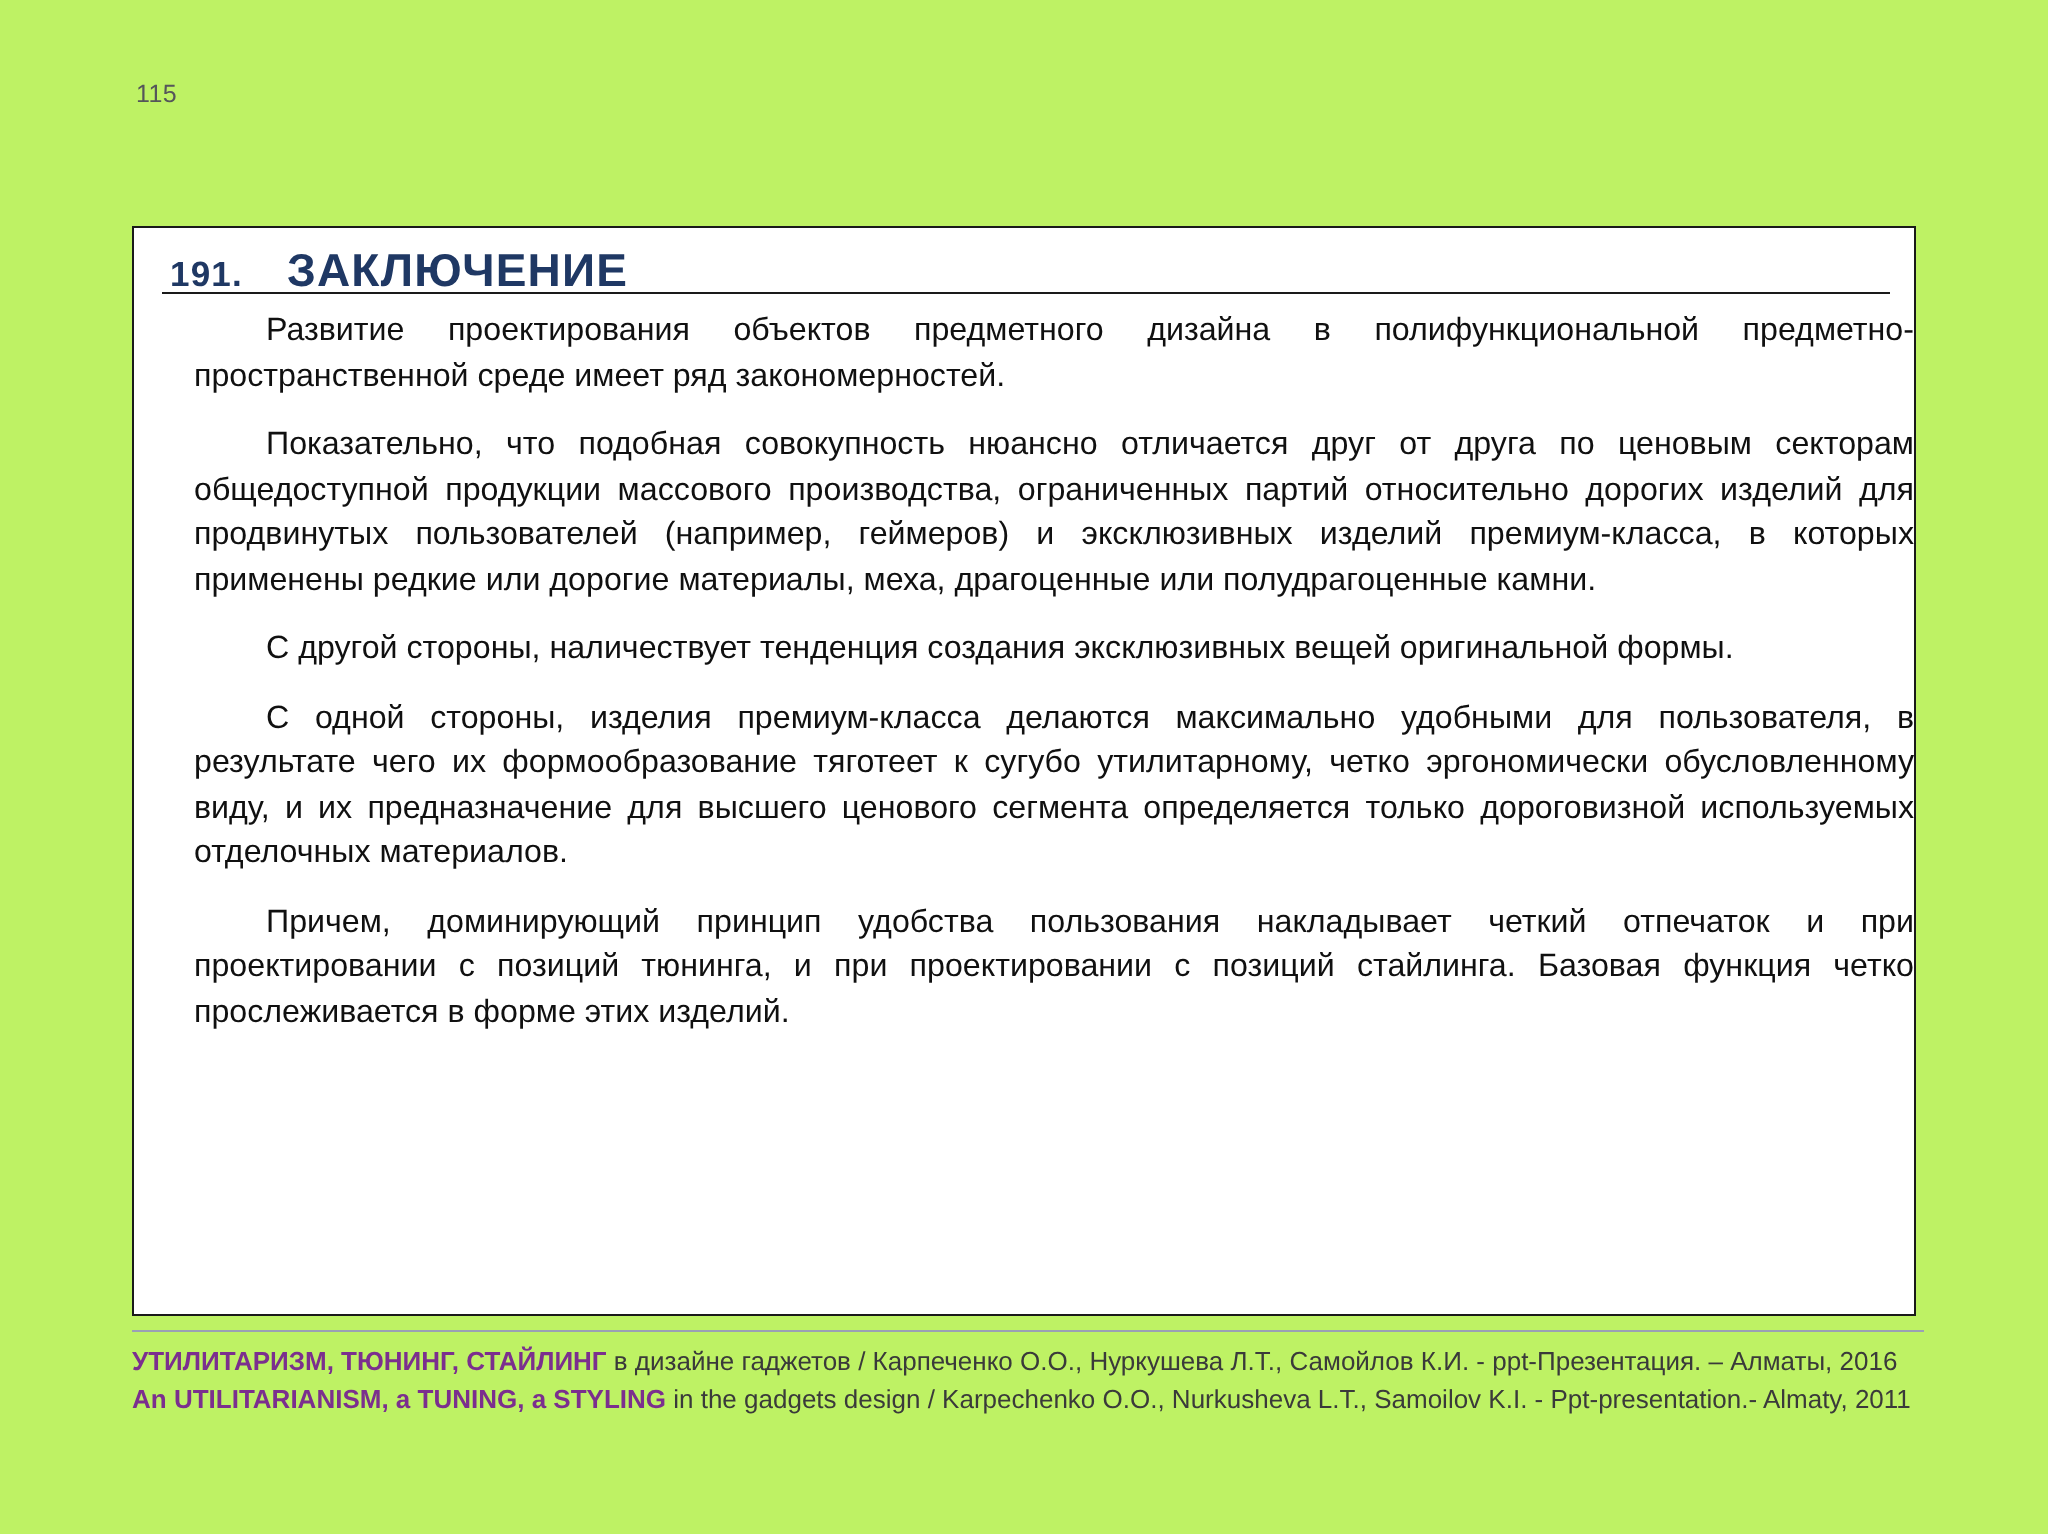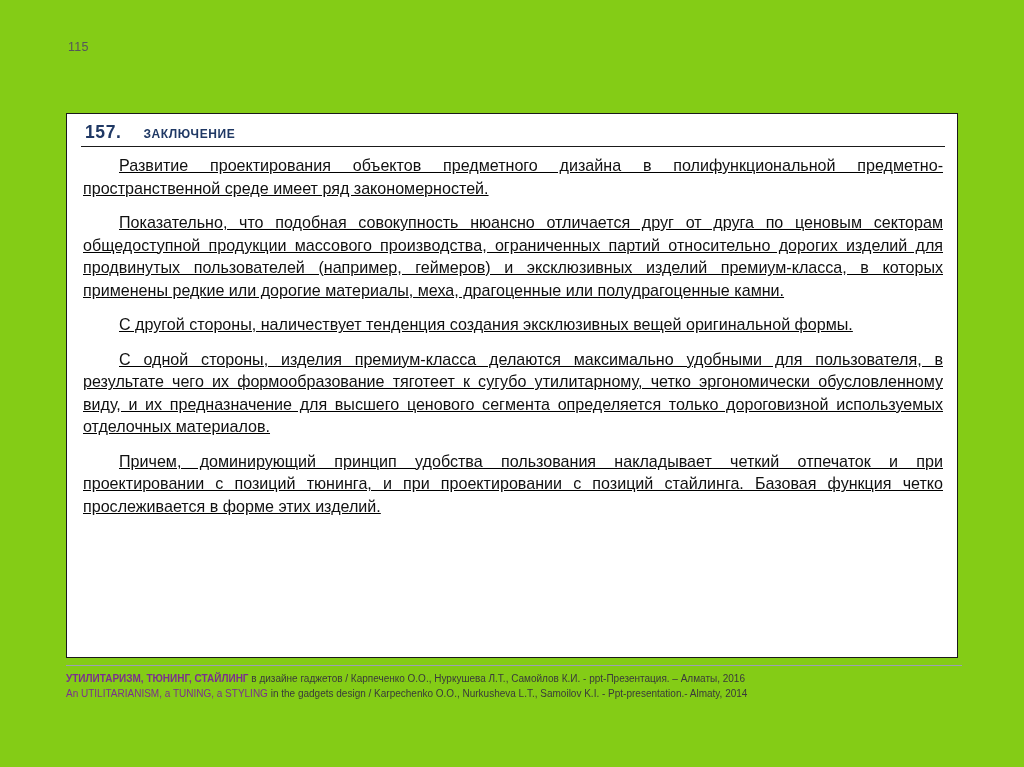--- a/index.html
+++ b/index.html
@@ -12,21 +12,21 @@
     height: 767px;
     font-family: "Liberation Sans", sans-serif;
     overflow: hidden;
     position: relative;
   }
   .slide {
     position: absolute;
     left: 0; top: 0;
     width: 1024px;
     height: 767px;
-    background: #84cc16;
+    background: #bef264;
   }
   .page-number {
     position: absolute;
     left: 68px;
     top: 40px;
     font-size: 12.5px;
     color: #55565a;
     letter-spacing: 0.2px;
   }
   .content-box {
@@ -41,21 +41,21 @@
   }
   .title-row {
     position: absolute;
     left: 0;
     top: 0;
     width: 100%;
     box-sizing: border-box;
     padding: 8px 0 4px 18px;
   }
   .title-text {
-    font-size: 12px;
+    font-size: 23px;
     font-weight: bold;
     color: #1f3864;
     letter-spacing: 0.6px;
     display: inline-block;
   }
   .title-num {
     font-size: 17.5px;
     font-weight: bold;
     color: #1f3864;
     letter-spacing: 0.6px;
@@ -65,94 +65,94 @@
   .title-underline {
     position: absolute;
     left: 14px;
     top: 32px;
     width: 864px;
     height: 1.4px;
     background: #1a1a1a;
   }
   .body-text {
     position: absolute;
-    left: 14px;
+    left: 28px;
     top: 40px;
     width: 866px;
     box-sizing: border-box;
     padding: 0 4px 0 2px;
-    text-decoration: underline;
   }
   .body-text p {
     margin: 0 0 12px 0;
     font-size: 16.1px;
     line-height: 1.40;
     color: #101010;
     text-align: justify;
     text-indent: 36px;
     font-family: "Liberation Sans", sans-serif;
   }
   .body-text p:last-child {
     margin-bottom: 0;
   }
   .footer {
     position: absolute;
     left: 66px;
     top: 672px;
     width: 896px;
   }
   .footer-line {
-    font-size: 10px;
+    font-size: 13px;
     line-height: 1.45;
     color: #3a3a3a;
     white-space: nowrap;
   }
   .footer-line .hl {
     color: #7b2f8e;
     font-weight: bold;
   }
   .footer-line .hl2 {
     color: #7b2f8e;
+    font-weight: bold;
   }
   .footer-rule {
     position: absolute;
     left: 0;
     top: -7px;
     width: 896px;
     height: 1px;
     background: #9aa0b5;
   }
 </style>
 </head>
 <body>
 
 <div class="slide">
 
   <div class="page-number">115</div>
 
   <div class="content-box">
 
     <div class="title-row">
-      <span class="title-num">157.</span><span class="title-text">ЗАКЛЮЧЕНИЕ</span>
+      <span class="title-num">191.</span><span class="title-text">ЗАКЛЮЧЕНИЕ</span>
     </div>
     <div class="title-underline"></div>
 
     <div class="body-text">
       <p>Развитие проектирования объектов предметного дизайна в полифункциональной предметно-пространственной среде имеет ряд закономерностей.</p>
       <p>Показательно, что подобная совокупность нюансно отличается друг от друга по ценовым секторам общедоступной продукции массового производства, ограниченных партий относительно дорогих изделий для продвинутых пользователей (например, геймеров) и эксклюзивных изделий премиум-класса, в которых применены редкие или дорогие материалы, меха, драгоценные или полудрагоценные камни.</p>
       <p>С другой стороны, наличествует тенденция создания эксклюзивных вещей оригинальной формы.</p>
       <p>С одной стороны, изделия премиум-класса делаются максимально удобными для пользователя, в результате чего их формообразование тяготеет к сугубо утилитарному, четко эргономически обусловленному виду, и их предназначение для высшего ценового сегмента определяется только дороговизной используемых отделочных материалов.</p>
       <p>Причем, доминирующий принцип удобства пользования накладывает четкий отпечаток и при проектировании с позиций тюнинга, и при проектировании с позиций стайлинга. Базовая функция четко прослеживается в форме этих изделий.</p>
     </div>
 
   </div>
 
   <div class="footer">
     <div class="footer-rule"></div>
     <div class="footer-line">
       <span class="hl">УТИЛИТАРИЗМ, ТЮНИНГ, СТАЙЛИНГ</span><span> в дизайне гаджетов / Карпеченко О.О., Нуркушева Л.Т., Самойлов К.И. - ppt-Презентация. – Алматы, 2016</span>
     </div>
     <div class="footer-line">
-      <span class="hl2">An </span><span class="hl2">UTILITARIANISM, a TUNING, a STYLING</span><span> in the gadgets design / Karpechenko O.O., Nurkusheva L.T., Samoilov K.I. - Ppt-presentation.- Almaty, 2014</span>
+      <span class="hl2">An </span><span class="hl2">UTILITARIANISM, a TUNING, a STYLING</span><span> in the gadgets design / Karpechenko O.O., Nurkusheva L.T., Samoilov K.I. - Ppt-presentation.- Almaty, 2011</span>
     </div>
   </div>
 
 </div>
 
 </body></html>

